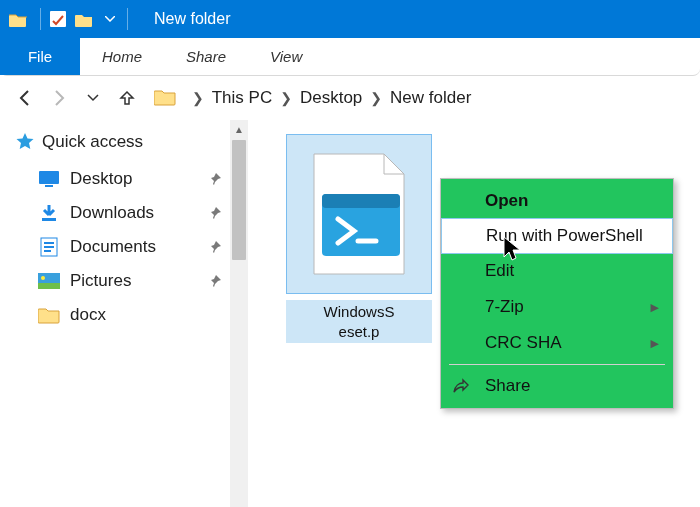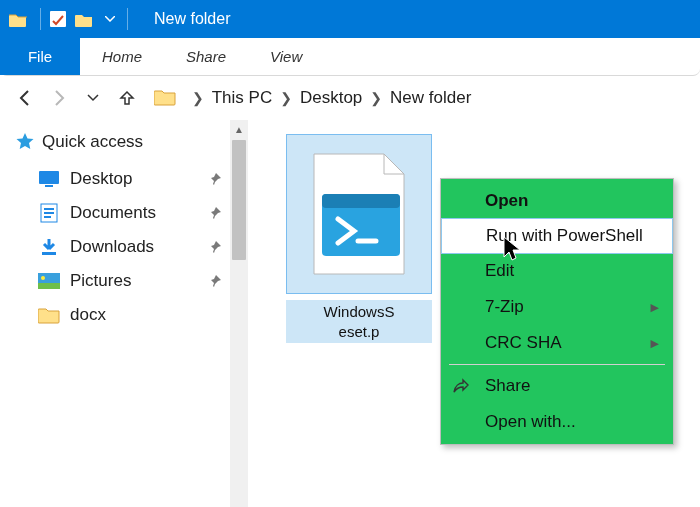--- a/index.html
+++ b/index.html
@@ -166,43 +166,43 @@
       <span>Desktop</span>
       <span class="pin">
           <svg width="14" height="14" viewBox="0 0 14 14">
             <path d="M8 1l5 5-3 1-3 3-1 3-1-1 1-3-3-3 3-1z" fill="#7a7a7a"></path>
           </svg>
         </span>
     </div>
 
     <div class="side-item">
       <span class="side-icon">
+        <svg width="20" height="20" viewBox="0 0 20 20">
+            <path d="M10 2v10m0 0l-5-5m5 5l5-5" stroke="#1e88e5" stroke-width="3" fill="none"></path>
+            <rect x="3" y="15" width="14" height="3" fill="#1e88e5"></rect>
+          </svg>
+      </span>
+      <span>Downloads</span>
+      <span class="pin">
+          <svg width="14" height="14" viewBox="0 0 14 14">
+            <path d="M8 1l5 5-3 1-3 3-1 3-1-1 1-3-3-3 3-1z" fill="#7a7a7a"></path>
+          </svg>
+        </span>
+    </div>
+
+    <div class="side-item">
+      <span class="side-icon">
         <svg width="18" height="20" viewBox="0 0 18 20">
             <rect x="1" y="1" width="16" height="18" fill="#fff" stroke="#1e88e5"></rect>
             <rect x="4" y="5" width="10" height="2" fill="#1e88e5"></rect>
             <rect x="4" y="9" width="10" height="2" fill="#1e88e5"></rect>
             <rect x="4" y="13" width="7" height="2" fill="#1e88e5"></rect>
           </svg>
       </span>
       <span>Documents</span>
-      <span class="pin">
-          <svg width="14" height="14" viewBox="0 0 14 14">
-            <path d="M8 1l5 5-3 1-3 3-1 3-1-1 1-3-3-3 3-1z" fill="#7a7a7a"></path>
-          </svg>
-        </span>
-    </div>
-
-    <div class="side-item">
-      <span class="side-icon">
-        <svg width="20" height="20" viewBox="0 0 20 20">
-            <path d="M10 2v10m0 0l-5-5m5 5l5-5" stroke="#1e88e5" stroke-width="3" fill="none"></path>
-            <rect x="3" y="15" width="14" height="3" fill="#1e88e5"></rect>
-          </svg>
-      </span>
-      <span>Downloads</span>
       <span class="pin">
           <svg width="14" height="14" viewBox="0 0 14 14">
             <path d="M8 1l5 5-3 1-3 3-1 3-1-1 1-3-3-3 3-1z" fill="#7a7a7a"></path>
           </svg>
         </span>
     </div>
 
     <div class="side-item">
       <span class="side-icon">
         <svg width="22" height="16" viewBox="0 0 22 16">
@@ -274,22 +274,19 @@
   </div>
   <div class="cm-sep"></div>
   <div class="cm-row">
     <span class="lead-icon">
       <svg width="18" height="18" viewBox="0 0 18 18">
           <path d="M11 3l5 5-5 5v-3c-4 0-7 2-9 5 1-6 5-9 9-9V3z" fill="none" stroke="#333" stroke-width="1.4"></path>
         </svg>
     </span>
     <span>Share</span>
   </div>
-  <div class="cm-row">
-    <span>Open with...</span>
-  </div>
 </div>
 
 <div class="cursor">
   <svg width="20" height="28" viewBox="0 0 20 28">
       <path d="M1 1l0 20 5-5 3 8 4-2-3-8 7 0z" fill="#000" stroke="#fff" stroke-width="1"></path>
     </svg>
 </div>
 
 </body></html>

